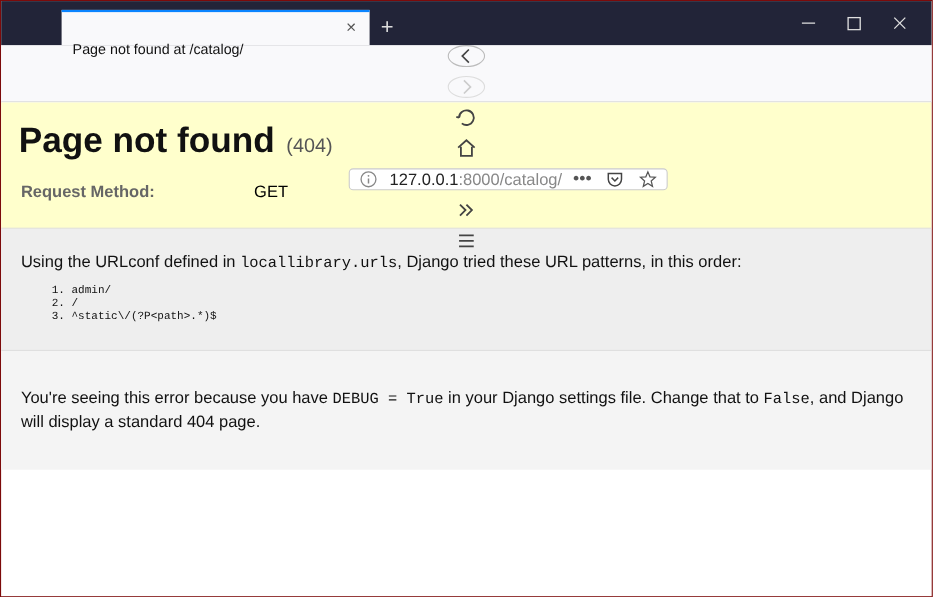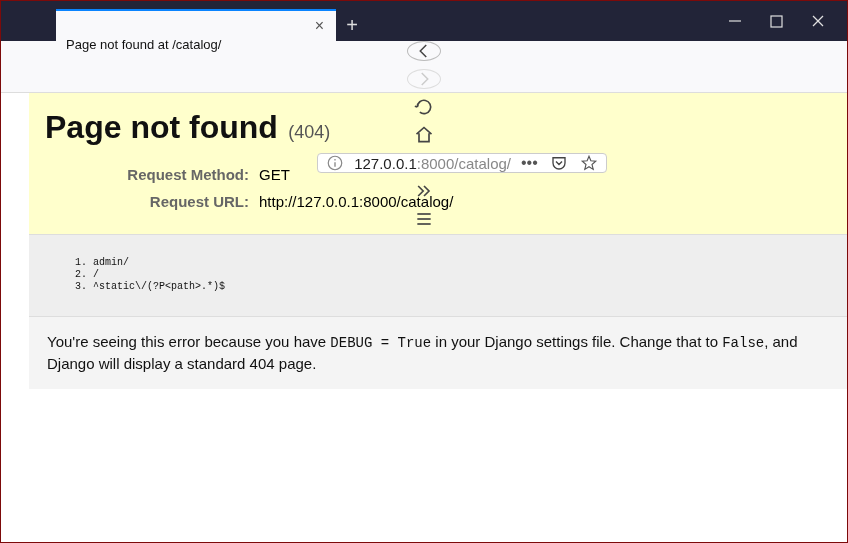--- a/index.html
+++ b/index.html
@@ -70,45 +70,45 @@
     padding: 0 8px;
     gap: 10px;
     margin-left: 80px;
     margin-right: 4px;
     background: #fff;
   }
   .urlbar .info { color: #888; }
   .urlbar .url { flex: 1; font-size: 15px; color: #888; }
   .urlbar .url .host { color: #222; }
   .urlbar .end-icons { display: flex; align-items: center; gap: 12px; color: #555; }
-  .content { height: calc(543px - 92px); overflow: auto; margin-left: 28px; }
+  .content { height: calc(543px - 92px); overflow: auto; }
   .yellow {
     background: #ffffcc;
     padding: 16px 16px 18px 16px;
     border-bottom: 1px solid #ddd;
   }
   .yellow h1 { font-size: 32px; font-weight: bold; color: #111; display: inline; }
   .yellow .code { font-size: 18px; color: #555; margin-left: 6px; }
   .meta { margin-top: 14px; }
   .meta table td { padding: 4px 8px 4px 0; font-size: 15px; vertical-align: baseline; }
-  .meta .k { text-align: right; color: #666; font-weight: bold; width: 210px; }
+  .meta .k { text-align: left; color: #666; font-weight: bold; width: 210px; }
   .meta .v { color: #000000; }
   .main {
     background: #eee;
     padding: 14px 18px;
     font-size: 15px;
     color: #111;
   }
   .main ol { margin: 8px 0 10px 46px; font-family: "Courier New", monospace; font-size: 10px; }
   .main ol li { margin: 1px 0; }
   .main .mono { font-family: "Courier New", monospace; font-size: 14px; }
   .main p { margin: 6px 0; line-height: 1.4; }
   .footer {
     background: #f4f4f4;
-    padding: 14px 18px;
+    padding: 32px 18px;
     font-size: 15px;
     color: #111;
     border-top: 1px solid #ddd;
     line-height: 1.45;
   }
   .footer .mono { font-family: "Courier New", monospace; font-size: 14px; }
   svg { display: block; }
 </style>
 </head>
 <body>
@@ -205,30 +205,29 @@
   <div class="yellow">
     <h1>Page not found</h1>
     <span class="code">(404)</span>
     <div class="meta">
       <table>
         <tbody>
             <tr>
           <td class="k">Request Method:</td>
           <td class="v">GET</td>
         </tr>
-        <tr>
-          <td class="k">Request URL:</td>
-          <td class="v">http://127.0.0.1:8000/catalog/</td>
-        </tr>
       </tbody>
         </table>
     </div>
   </div>
 
   <div class="main">
+    <p>
+      <span>Using the URLconf defined in </span><span class="mono">locallibrary.urls</span><span>, Django tried these URL patterns, in this order:</span>
+    </p>
     <ol>
       <li>admin/</li>
       <li>/</li>
       <li>^static\/(?P&lt;path&gt;.*)$</li>
     </ol>
   </div>
 
   <div class="footer">
     <span>You're seeing this error because you have </span><span class="mono">DEBUG = True</span><span> in your Django settings file. Change that to </span><span class="mono">False</span><span>, and Django will display a standard 404 page.</span>
   </div>

